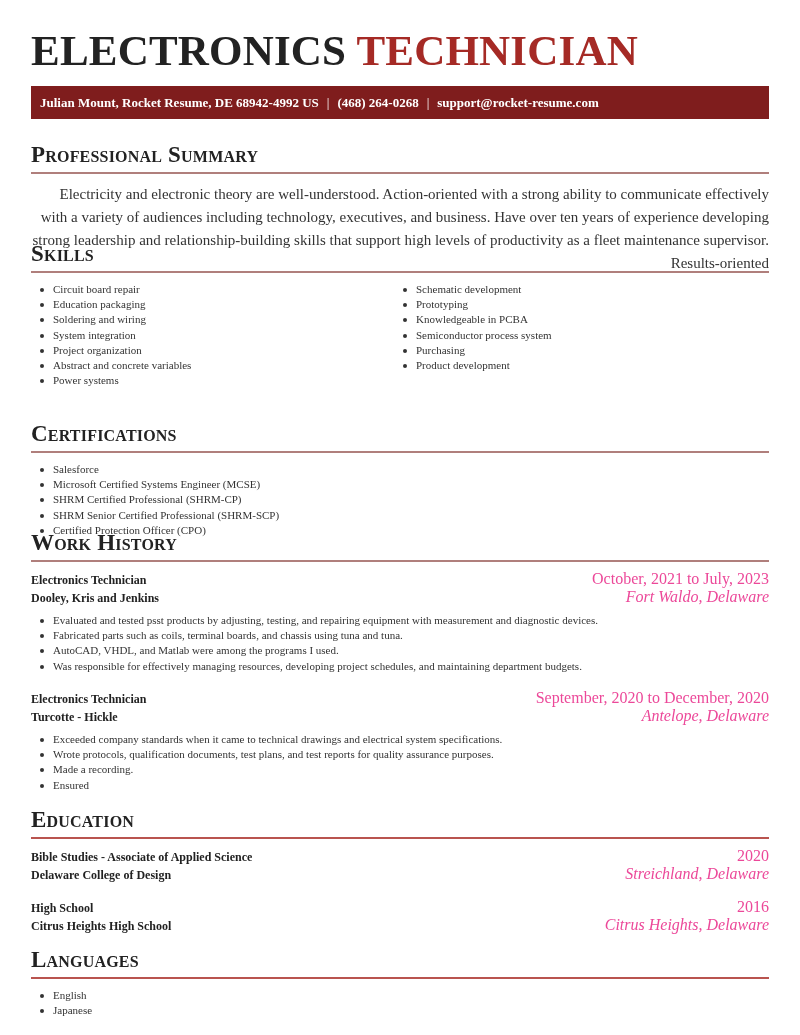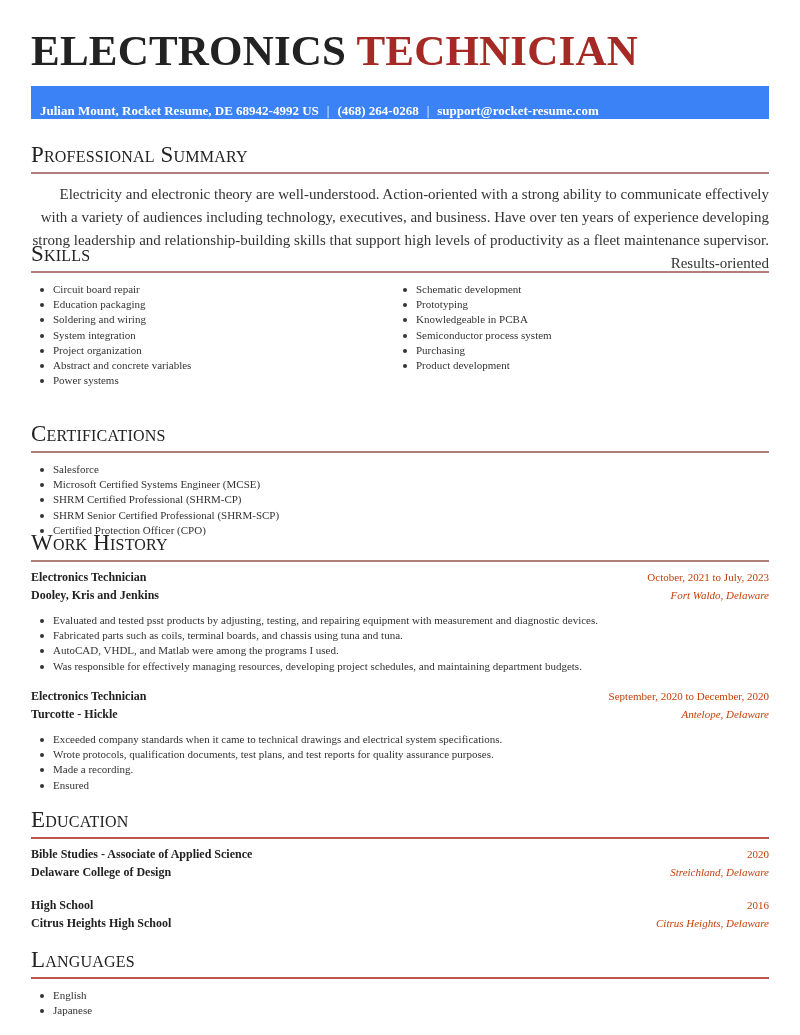--- a/index.html
+++ b/index.html
@@ -14,30 +14,30 @@
     .name-title {
       position: absolute; top: 26px; left: 0;
       font-size: 43px; font-weight: bold; line-height: 50px;
       letter-spacing: 0.2px; white-space: nowrap;
     }
     .name-title .first { color: #222222; }
     .name-title .last { color: #a52a25; }
 
     .contact-bar {
       position: absolute; top: 86px; left: 0; width: 738px; height: 33px;
-      background: #3b82f6; color: #ffffff;
+      background: #7f1d1d; color: #ffffff;
       font-size: 13px; font-weight: bold;
-      display: flex; align-items: flex-end; padding-left: 9px;
+      display: flex; align-items: center; padding-left: 9px;
       white-space: nowrap;
     }
     .contact-bar .sep { margin: 0 8px; font-weight: normal; }
 
     .section { position: absolute; left: 0; width: 738px; }
     .section-heading {
-      font-size: 23px; font-weight: normal; font-variant: small-caps;
+      font-size: 23px; font-weight: bold; font-variant: small-caps;
       line-height: 28px; color: #222222; letter-spacing: 0.2px;
     }
     .section-rule {
       height: 2px; background: #b07f7c; margin-top: 3px; width: 738px;
     }
     .section-rule.red { background: #b9544f; }
 
     .summary-text {
       font-size: 15px; line-height: 23px; color: #333333; margin-top: 9px; text-align: right;
     }
@@ -53,21 +53,21 @@
     }
 
     .skills-cols { display: flex; margin-top: 9px; }
     .skills-cols ul { width: 363px; }
 
     .certs { margin-top: 9px; }
 
     .job { width: 738px; }
     .row { display: flex; justify-content: space-between; align-items: baseline; }
     .row .left { font-size: 12px; font-weight: bold; color: #222222; }
-    .row .right { font-size: 11px; color: #c2410c; }
+    .row .right { font-size: 16px; color: #ec4899; }
     .row .right.italic { font-style: italic; }
     .row.r1 { height: 18px; }
     .row.r2 { height: 18px; }
 
     .job ul.bullets { margin-top: 7px; }
   </style>
 </head>
 <body>
 
 <div class="page">

